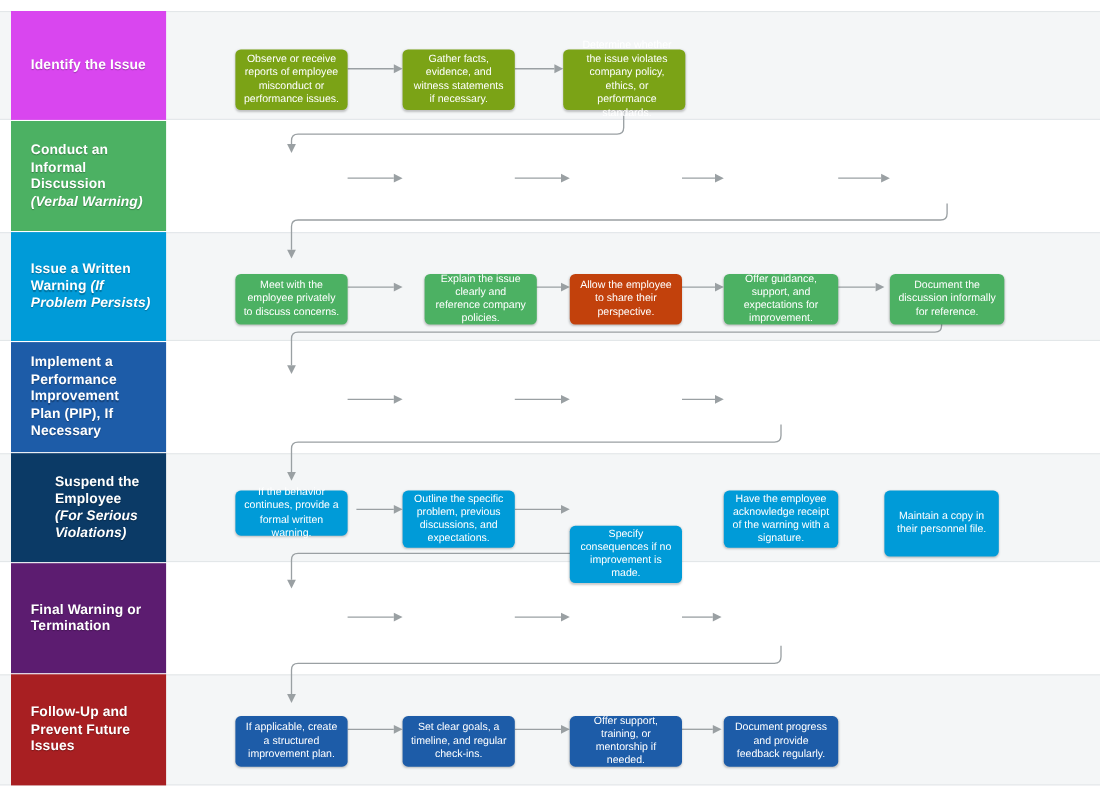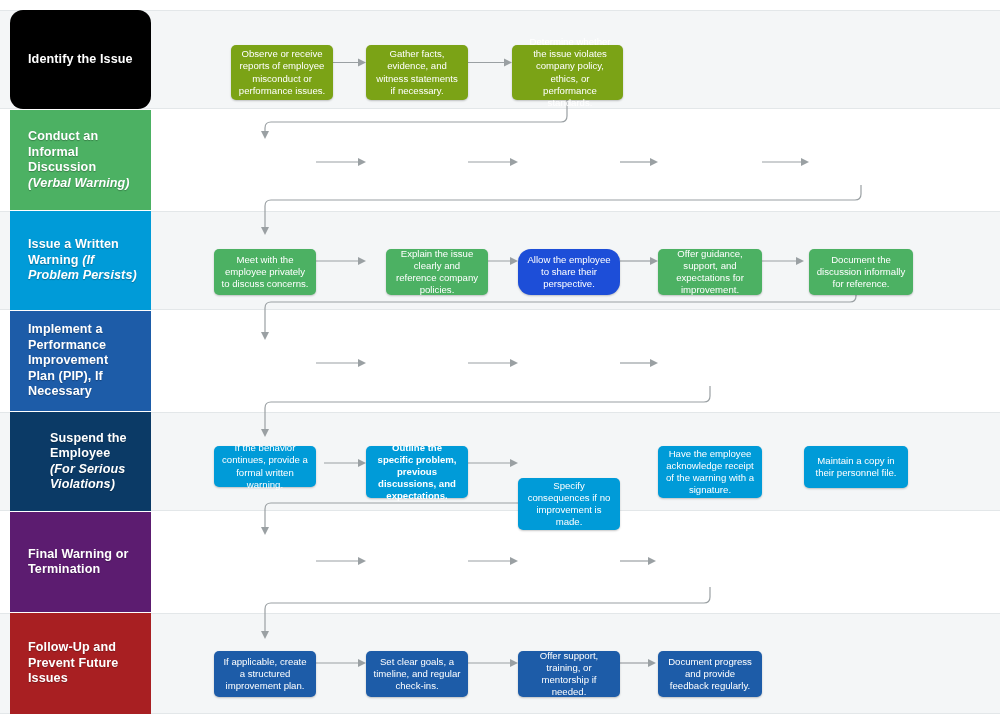--- a/index.html
+++ b/index.html
@@ -103,26 +103,26 @@
     fill: #9aa0a3;
   }
 </style>
 </head>
 <body>
 
 <div id="canvas">
 
   <div class="row" style="top:10px;height:99px;">
     <div class="row-bg shade"></div>
-    <div class="stage" style="background:#000000;border-radius:13px;">
+    <div class="stage" style="background:#d946ef;">
       <div class="stage-text">
         <span>Identify the Issue</span>
       </div>
     </div>
-    <div class="box" style="background:#7ba316;left:214px;top:35px;width:102px;height:55px;margin-left:17px;">
+    <div class="box" style="background:#7ba316;left:214px;top:35px;width:102px;height:55px;">
       <span>Observe or receive reports of employee misconduct or performance issues.</span>
     </div>
     <div class="box" style="background:#7ba316;left:366px;top:35px;width:102px;height:55px;">
       <span>Gather facts, evidence, and witness statements if necessary.</span>
     </div>
     <div class="box" style="background:#7ba316;left:512px;top:35px;width:111px;height:55px;padding-left:12px;">
       <span>Determine whether the issue violates company policy, ethics, or performance standards.</span>
     </div>
   </div>
 
@@ -133,21 +133,21 @@
         <span>Conduct an Informal Discussion</span>
         <span class="it">(Verbal Warning)</span>
       </div>
     </div>
     <div class="box" style="background:#4cb163;left:214px;top:139px;width:102px;height:46px;">
       <span>Meet with the employee privately to discuss concerns.</span>
     </div>
     <div class="box" style="background:#4cb163;left:366px;top:139px;width:102px;height:46px;margin-left:20px;">
       <span>Explain the issue clearly and reference company policies.</span>
     </div>
-    <div class="box" style="background:#1d4ed8;left:518px;top:139px;width:102px;height:46px;border-radius:13px;">
+    <div class="box" style="background:#c2410c;left:518px;top:139px;width:102px;height:46px;">
       <span>Allow the employee to share their perspective.</span>
     </div>
     <div class="box" style="background:#4cb163;left:658px;top:139px;width:104px;height:46px;">
       <span>Offer guidance, support, and expectations for improvement.</span>
     </div>
     <div class="box" style="background:#4cb163;left:809px;top:139px;width:104px;height:46px;">
       <span>Document the discussion informally for reference.</span>
     </div>
   </div>
 
@@ -155,30 +155,30 @@
     <div class="row-bg shade"></div>
     <div class="stage" style="background:#009bd8;">
       <div class="stage-text">
         <span>Issue a Written Warning</span>
         <span class="it">(If Problem Persists)</span>
       </div>
     </div>
     <div class="box" style="background:#009bd8;left:214px;top:235px;width:102px;height:41px;">
       <span>If the behavior continues, provide a formal written warning.</span>
     </div>
-    <div class="box" style="background:#009bd8;left:366px;top:235px;width:102px;height:52px;font-weight:bold;">
+    <div class="box" style="background:#009bd8;left:366px;top:235px;width:102px;height:52px;">
       <span>Outline the specific problem, previous discussions, and expectations.</span>
     </div>
     <div class="box" style="background:#009bd8;left:518px;top:235px;width:102px;height:52px;margin-top:32px;">
       <span>Specify consequences if no improvement is made.</span>
     </div>
     <div class="box" style="background:#009bd8;left:658px;top:235px;width:104px;height:52px;">
       <span>Have the employee acknowledge receipt of the warning with a signature.</span>
     </div>
-    <div class="box" style="background:#009bd8;left:804px;top:235px;width:104px;height:42px;">
+    <div class="box" style="background:#009bd8;left:804px;top:235px;width:104px;height:60px;">
       <span>Maintain a copy in their personnel file.</span>
     </div>
   </div>
 
   <div class="row" style="top:311px;height:100px;">
     <div class="row-bg plain"></div>
     <div class="stage" style="background:#1d5ca8;">
       <div class="stage-text">
         <span>Implement a Performance Improvement Plan (PIP), If Necessary</span>
       </div>

